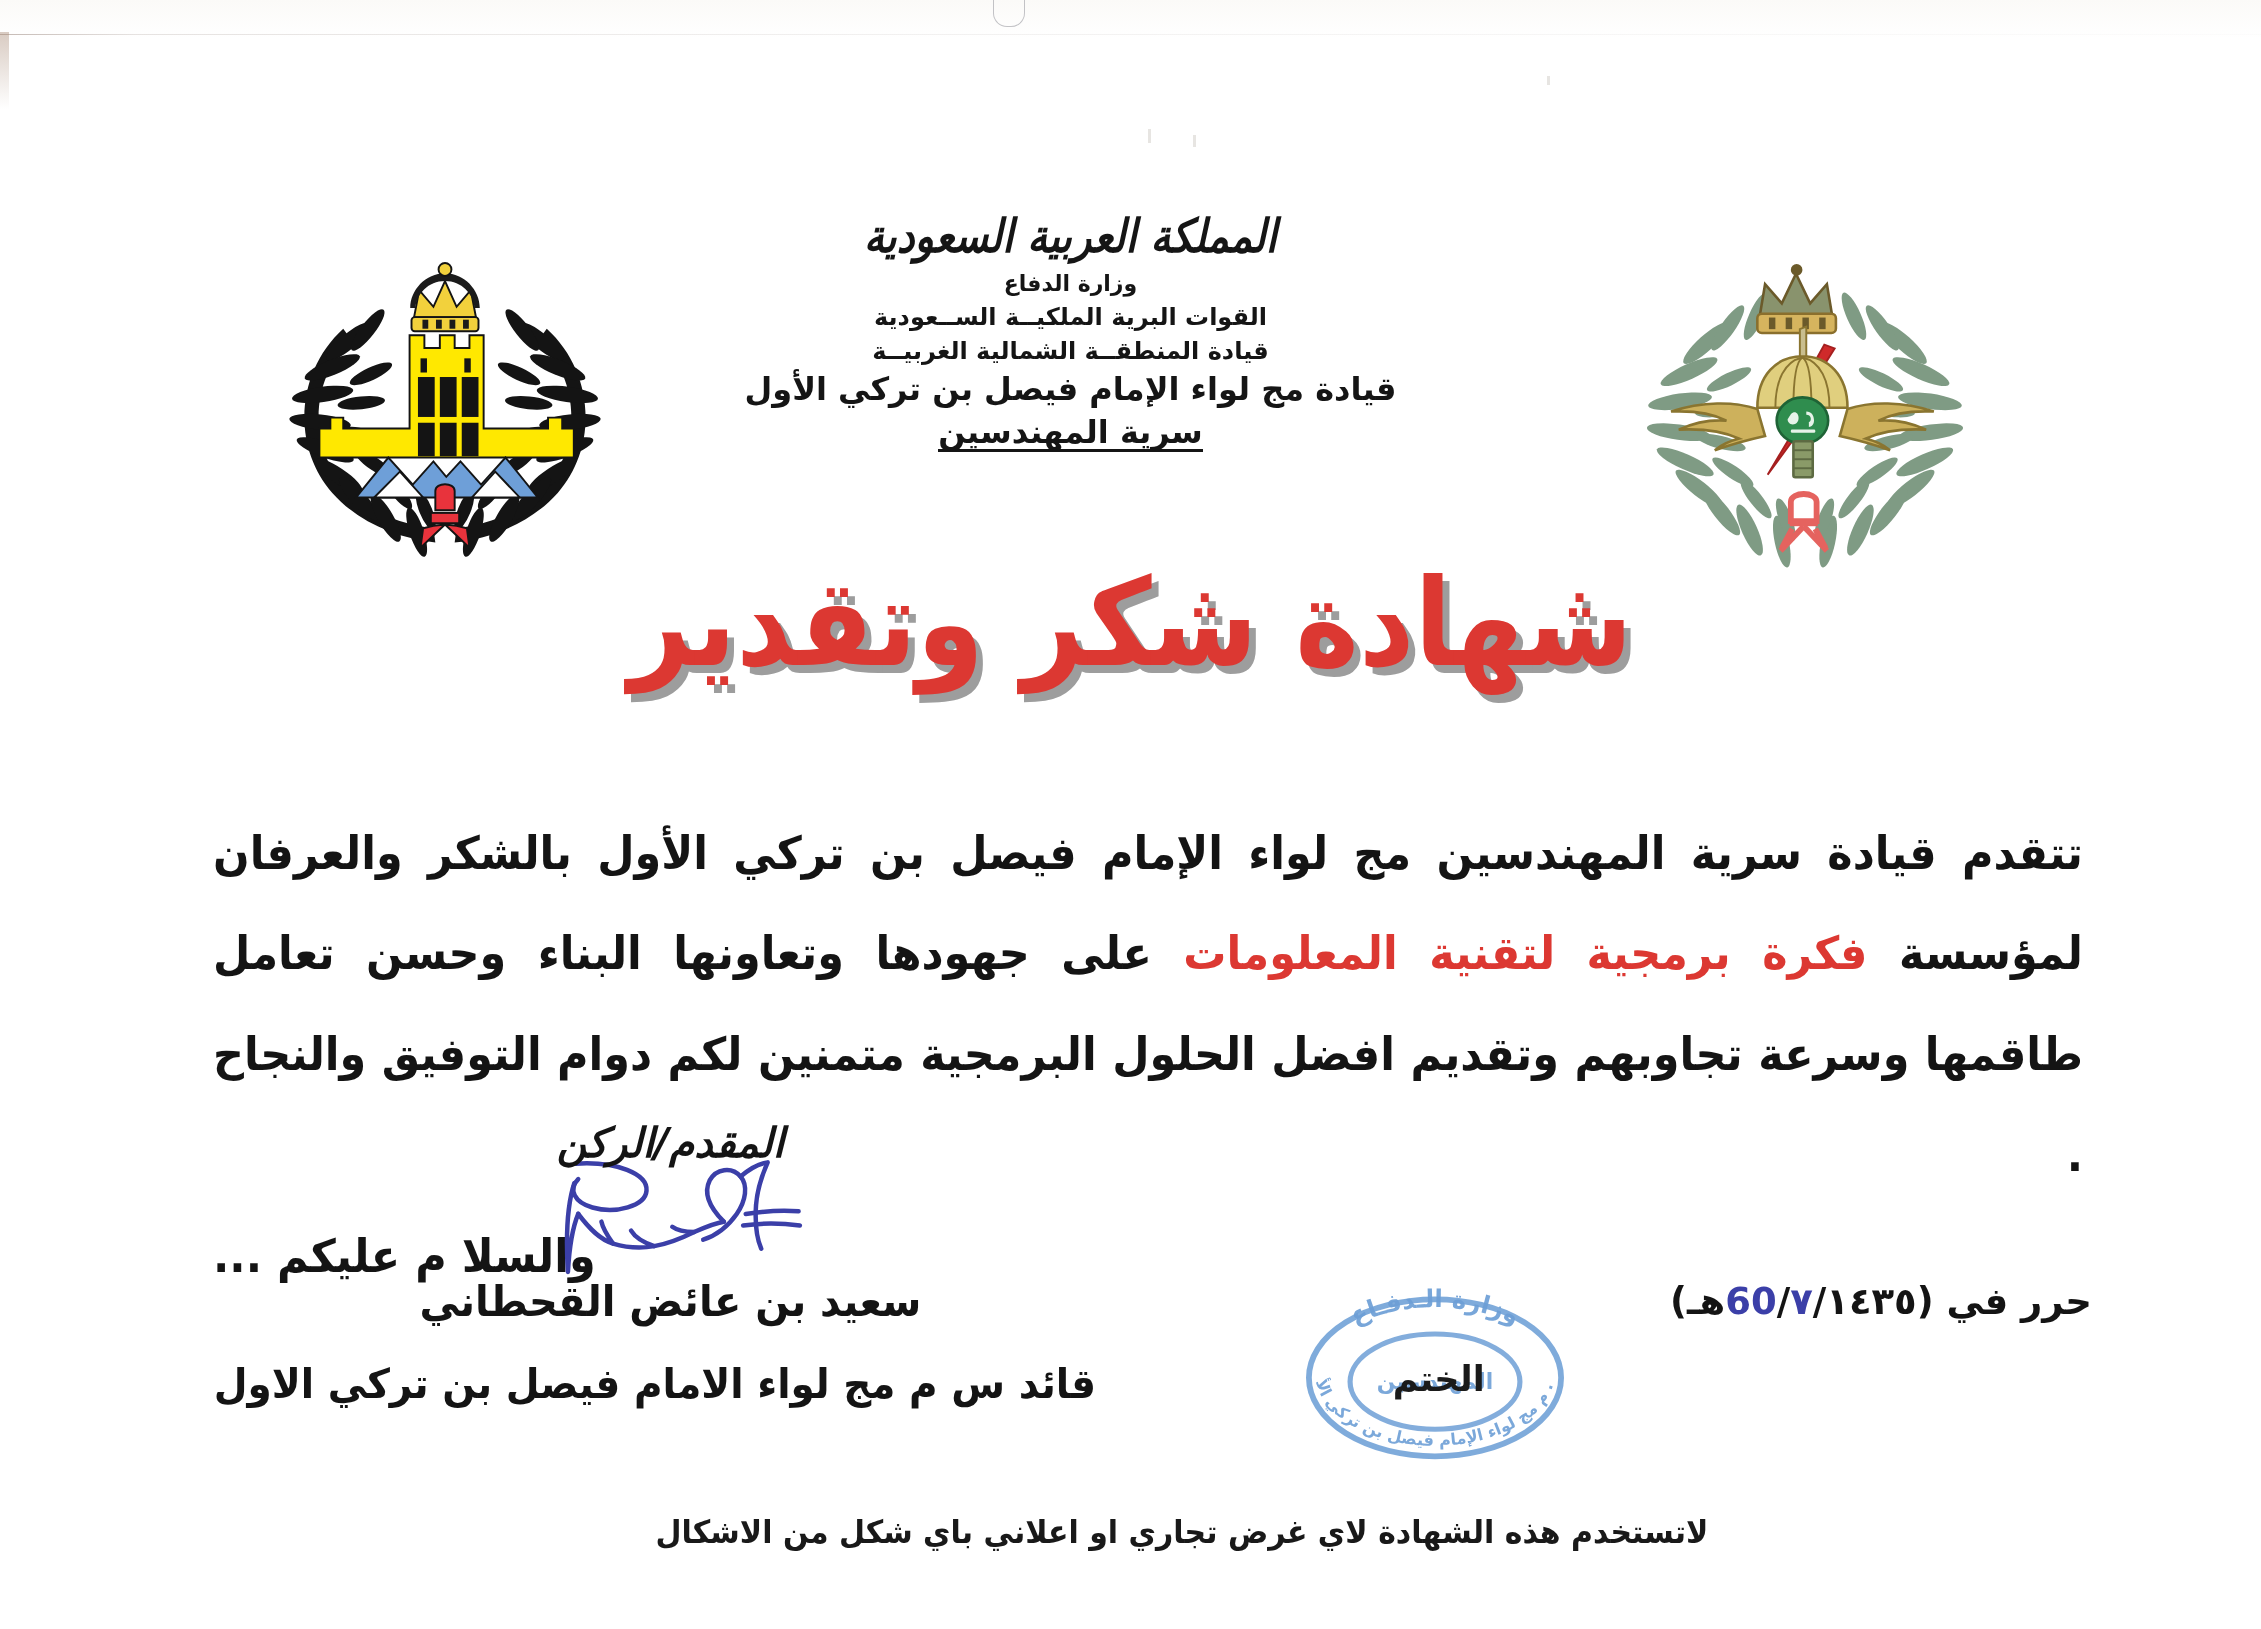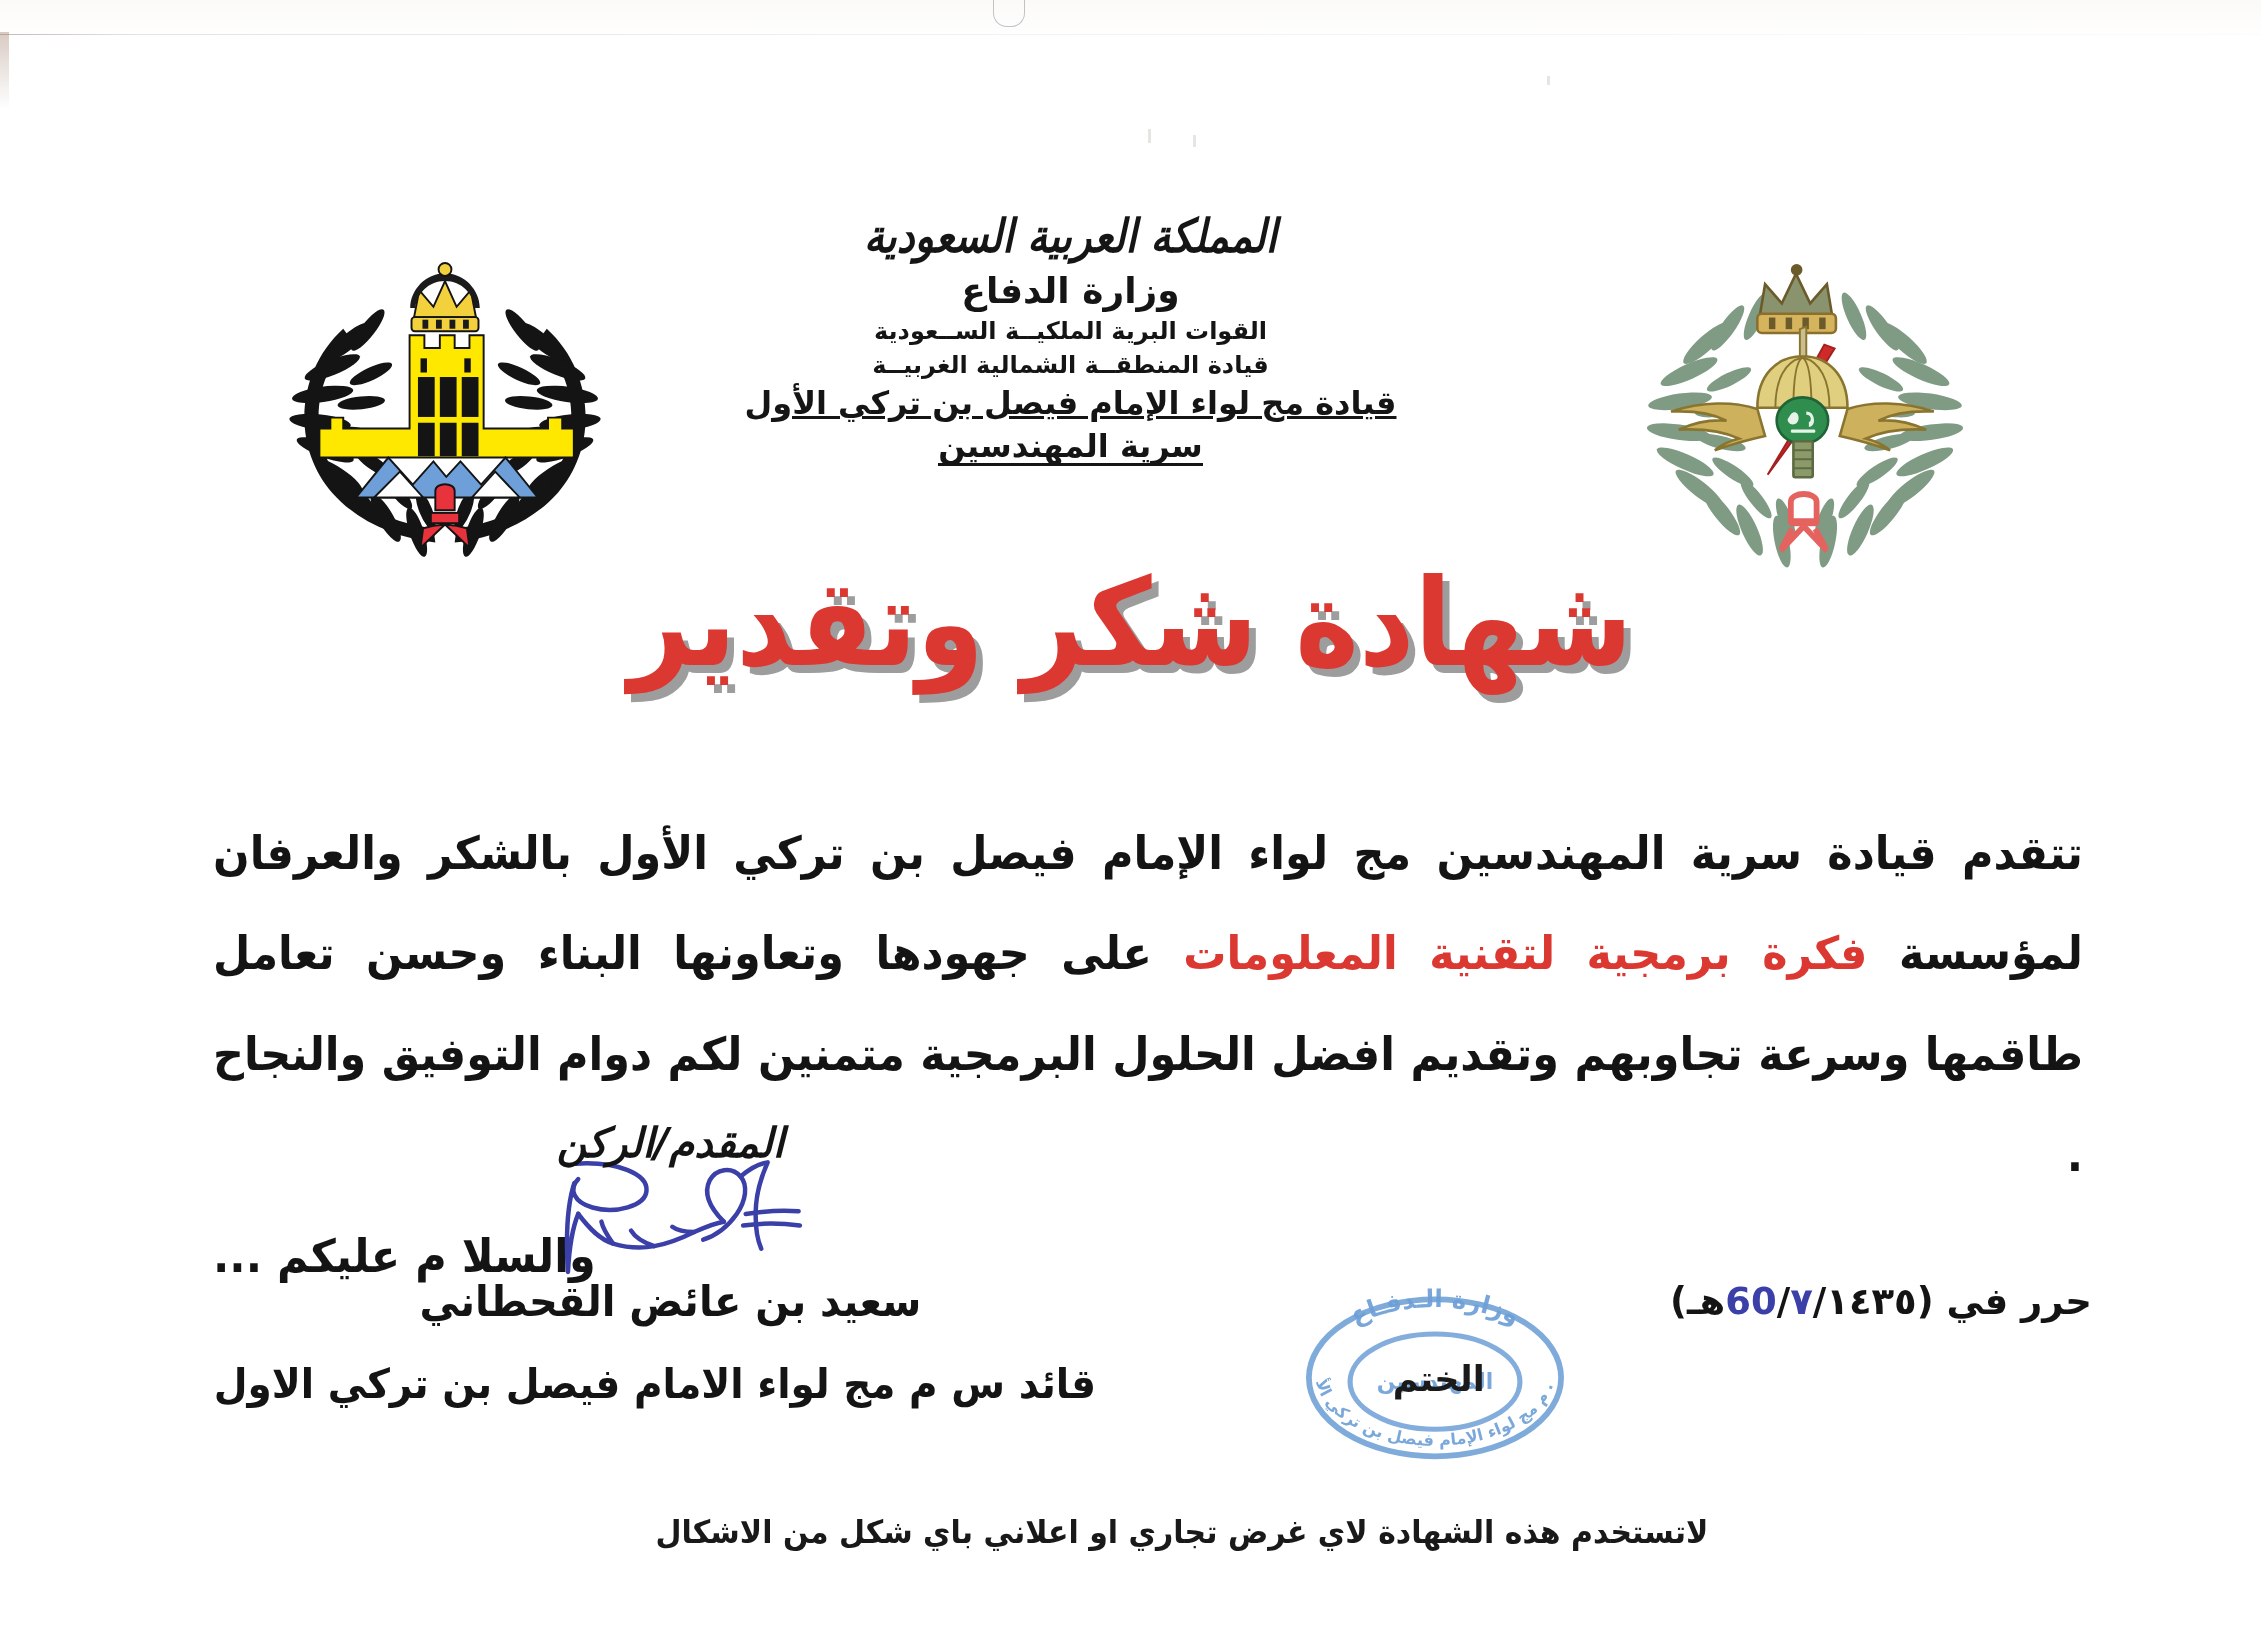--- a/index.html
+++ b/index.html
@@ -97,27 +97,27 @@
     font-weight: 700;
     font-style: italic;
     letter-spacing: -1.3px;
     transform: scaleY(1.15);
     margin: 2.6px 0 17px 0;
     white-space: nowrap;
   }
   .hdr-line {
     font-family: "DejaVu Sans", "Liberation Sans", sans-serif;
     font-weight: 700;
-    font-size: 36px;
+    font-size: 22px;
     margin: 0 0 10.3px 0;
     white-space: nowrap;
     letter-spacing: 0px;
   }
   .hdr-line.wide    { letter-spacing: 0.6px; font-size: 24px; }
-  .hdr-line.small   { font-size: 32px; text-decoration: underline; }
+  .hdr-line.small   { font-size: 32px; }
 
   
   .title-wrap {
     position: absolute;
     left: 0;
     top: 567px;
     width: 2261px;
     text-align: center;
   }
   .cert-title {

